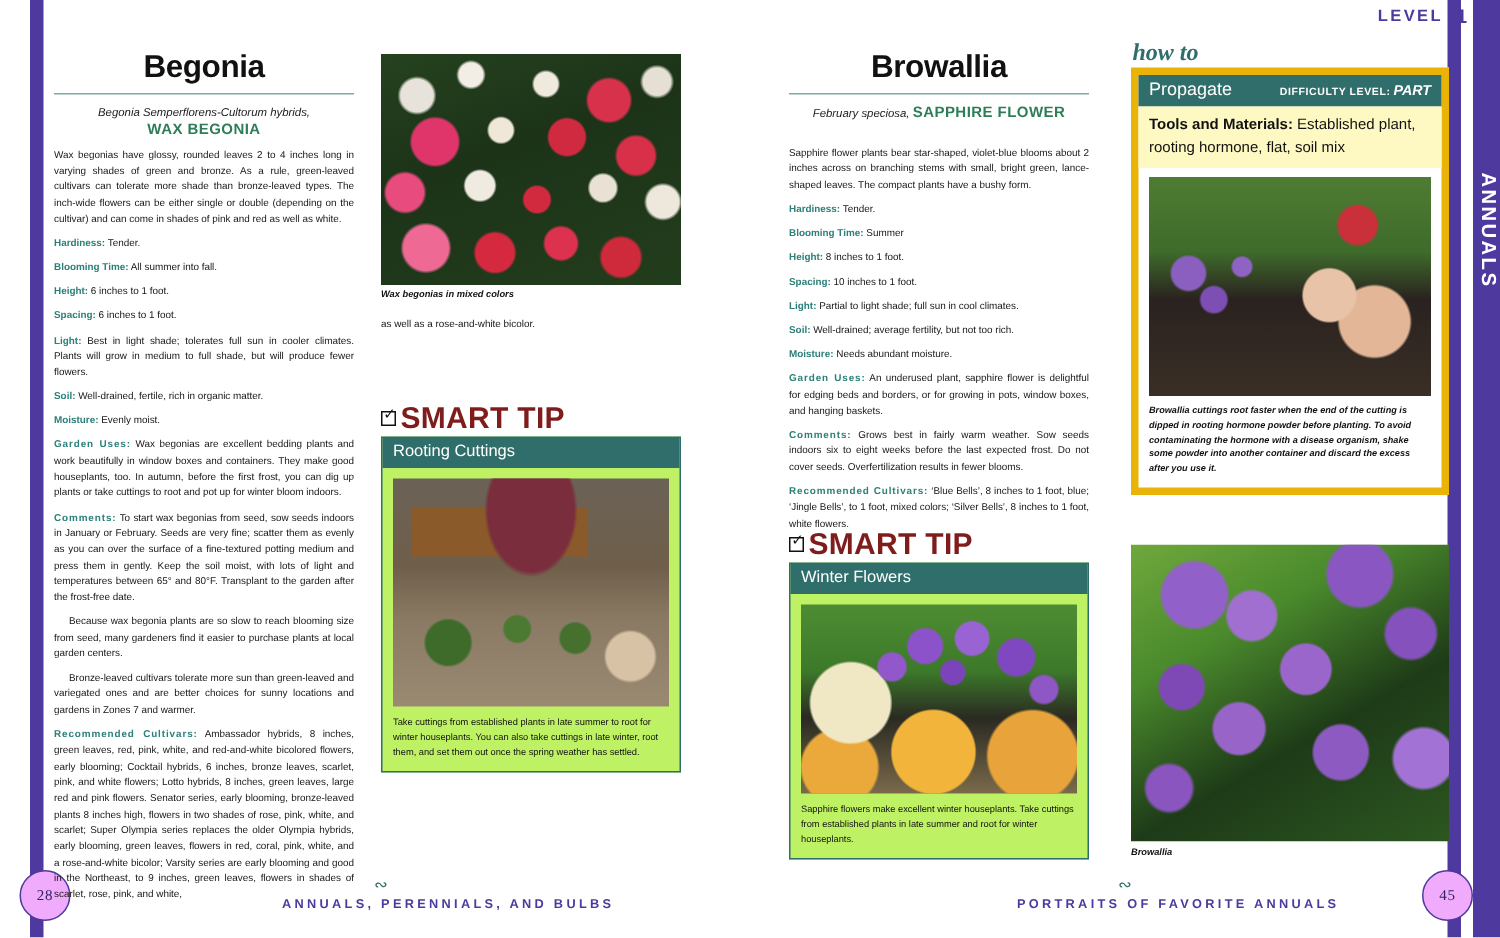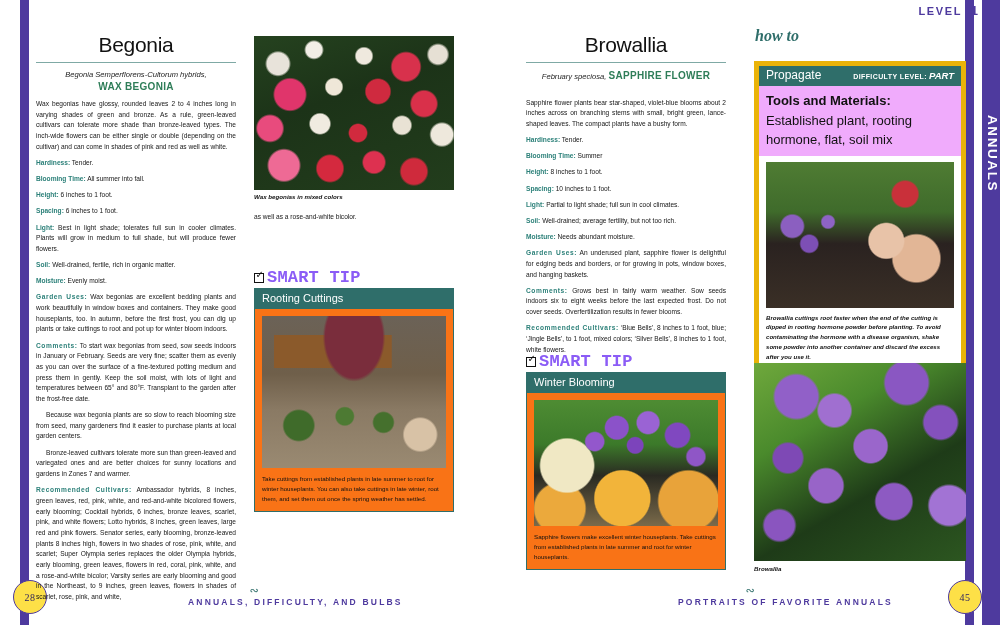--- a/index.html
+++ b/index.html
@@ -36,21 +36,21 @@
     color: #4e3a9e; font-weight: bold; font-size: 11px; letter-spacing: 1.6px;
   }
   .part-num {
     position: absolute; right: 22px; top: 3px;
     color: #4e3a9e; font-weight: bold; font-size: 13px;
   }
 
   
   .pagenum {
     position: absolute; width: 34px; height: 34px; border-radius: 50%;
-    background: #fde047; border: 1px solid #4e3a9e;
+    background: #f0abfc; border: 1px solid #4e3a9e;
     display: flex; align-items: center; justify-content: center;
     color: #2f2460; font-size: 10px; font-family: "Liberation Serif", serif;
     letter-spacing: .5px;
   }
   .pagenum.left { left: 13px; top: 580px; }
   .pagenum.right { right: 18px; top: 580px; }
 
   
   .footer {
     position: absolute; top: 597px; font-size: 8.5px; font-weight: bold;
@@ -65,21 +65,21 @@
   }
   .foot-orn.left  { left: 241px; }
   .foot-orn.right { left: 737px; }
 
   
   .col { position: absolute; }
   .col-a { left: 36px;  top: 34px; width: 200px; }
   .col-c { left: 526px; top: 34px; width: 200px; }
 
   h1.plant {
-    font-size: 21px; font-weight: normal; color: #111; text-align: center;
+    font-size: 21px; font-weight: bold; color: #111; text-align: center;
     letter-spacing: -0.3px; line-height: 1;
   }
   .rule {
     height: 1px; background: #7fa9a5; margin: 7px 0 6px 0;
   }
   .latin {
     text-align: center; font-size: 7.6px; font-style: italic;
     color: #1b1b1b; line-height: 1.45;
     font-family: "Liberation Sans", sans-serif;
   }
@@ -182,63 +182,63 @@
       radial-gradient(circle at 66% 70%, #8d5ac2 0 9%, transparent 10%),
       radial-gradient(circle at 92% 72%, #a273d4 0 8%, transparent 9%),
       radial-gradient(circle at 12% 82%, #8a55bf 0 6%, transparent 7%),
       linear-gradient(150deg, #6fa83c 0%, #4a8a2c 30%, #1e3b18 62%, #2c5620 100%);
   }
 
   
   .smarttip { position: absolute; }
   .st-head {
     display: flex; align-items: center; gap: 2px;
-    font-family: Liberation Mono, monospace; font-weight: bold;
-    font-size: 17px; color: #8b5cf6; letter-spacing: .2px;
+    font-family: Liberation Sans, sans-serif; font-weight: bold;
+    font-size: 20px; color: #7f1d1d; letter-spacing: .2px;
     margin-bottom: 2px; line-height: 1;
   }
   .st-check {
     display: inline-block; width: 10px; height: 10px;
     border: 1.3px solid #111; position: relative; margin-right: 1px;
     background: #fff;
   }
   .st-check::after {
     content: "✓"; position: absolute; left: 0.5px; top: -3.5px;
     font-size: 10px; color: #111; font-family: "DejaVu Sans", sans-serif;
   }
-  .st-box { border: 1px solid #2f6e6a; background: #f97316; }
+  .st-box { border: 1px solid #2f6e6a; background: #bef264; }
   .st-title {
     background: #2f6e6a; color: #ffffff; font-size: 11px;
     padding: 4px 7px 5px 7px; line-height: 1;
   }
   .st-inner { padding: 7px 7px 7px 7px; }
   .st-photo { width: 100%; background: #444; }
   .st-cap {
     font-size: 6.2px; line-height: 1.62; color: #111;
     margin-top: 6px; text-align: left;
   }
 
   
   .howto { position: absolute; }
   .ht-howto {
     font-family: "Liberation Serif", serif; font-style: italic; font-weight: bold;
     font-size: 16px; color: #2f6e6a; line-height: 1;
-    margin-left: 1px; margin-bottom: 17px;
+    margin-left: 1px; margin-bottom: 1px;
   }
   .ht-box { border: 5px solid #eab308; background: #fff; }
   .ht-bar {
     background: #2f6e6a; color: #fff; display: flex;
     align-items: baseline; justify-content: space-between;
     padding: 3px 7px 5px 7px;
   }
   .ht-verb { font-size: 12px; line-height: 1; }
   .ht-diff { font-size: 7px; font-weight: bold; letter-spacing: .4px; }
   .ht-diff b { font-size: 9.5px; font-style: italic; letter-spacing: 0; margin-left: 2px; }
   .ht-tools {
-    background: #f0abfc; font-size: 13px; line-height: 1.5;
+    background: #fef9c3; font-size: 10px; line-height: 1.5;
     padding: 5px 7px 6px 7px; color: #111;
   }
   .ht-tools b { font-weight: bold; }
   .ht-inner { padding: 6px 7px 7px 7px; }
   .ht-photo { width: 100%; background: #444; }
   .ht-cap {
     font-size: 6.1px; font-style: italic; font-weight: bold;
     line-height: 1.6; color: #111; margin-top: 5px;
   }
 </style>
@@ -251,21 +251,21 @@
   <div class="spine-right"></div>
   <div class="tab-right"></div>
   <div class="tab-label">ANNUALS</div>
   <div class="part-label">LEVEL</div>
   <div class="part-num">1</div>
 
   <div class="pagenum left">28</div>
   <div class="pagenum right">45</div>
 
   <div class="foot-orn left">∾</div>
-  <div class="footer left">ANNUALS, DIFFICULTY, AND BULBS</div>
+  <div class="footer left">ANNUALS, PERENNIALS, AND BULBS</div>
   <div class="foot-orn right">∾</div>
   <div class="footer right">PORTRAITS OF FAVORITE ANNUALS</div>
 
   <div class="col col-a">
     <h1 class="plant">Begonia</h1>
     <div class="rule"></div>
     <div class="latin">Begonia Semperflorens-Cultorum hybrids,</div>
     <div class="common">WAX BEGONIA</div>
 
     <p class="body">Wax begonias have glossy, rounded leaves 2 to 4 inches long in varying shades of green and bronze. As a rule, green-leaved cultivars can tolerate more shade than bronze-leaved types. The inch-wide flowers can be either single or double (depending on the cultivar) and can come in shades of pink and red as well as white.</p>
@@ -332,21 +332,21 @@
       <p class="body tight"><span class="lead-wide">Recommended Cultivars:</span><span> ‘Blue Bells’, 8 inches to 1 foot, blue; ‘Jingle Bells’, to 1 foot, mixed colors; ‘Silver Bells’, 8 inches to 1 foot, white flowers.</span></p>
     </div>
   </div>
 
   <div class="smarttip" style="left:526px; top:353px; width:200px;">
     <div class="st-head">
       <span class="st-check"></span>
       <span>SMART TIP</span>
     </div>
     <div class="st-box">
-      <div class="st-title">Winter Blooming</div>
+      <div class="st-title">Winter Flowers</div>
       <div class="st-inner">
         <div class="st-photo" style="height:126px;">
           <div class="winter-bg"></div>
         </div>
         <div class="st-cap">Sapphire flowers make excellent winter houseplants. Take cuttings from established plants in late summer and root for winter houseplants.</div>
       </div>
     </div>
   </div>
 
   <div class="howto" style="left:754px; top:28px; width:212px;">

